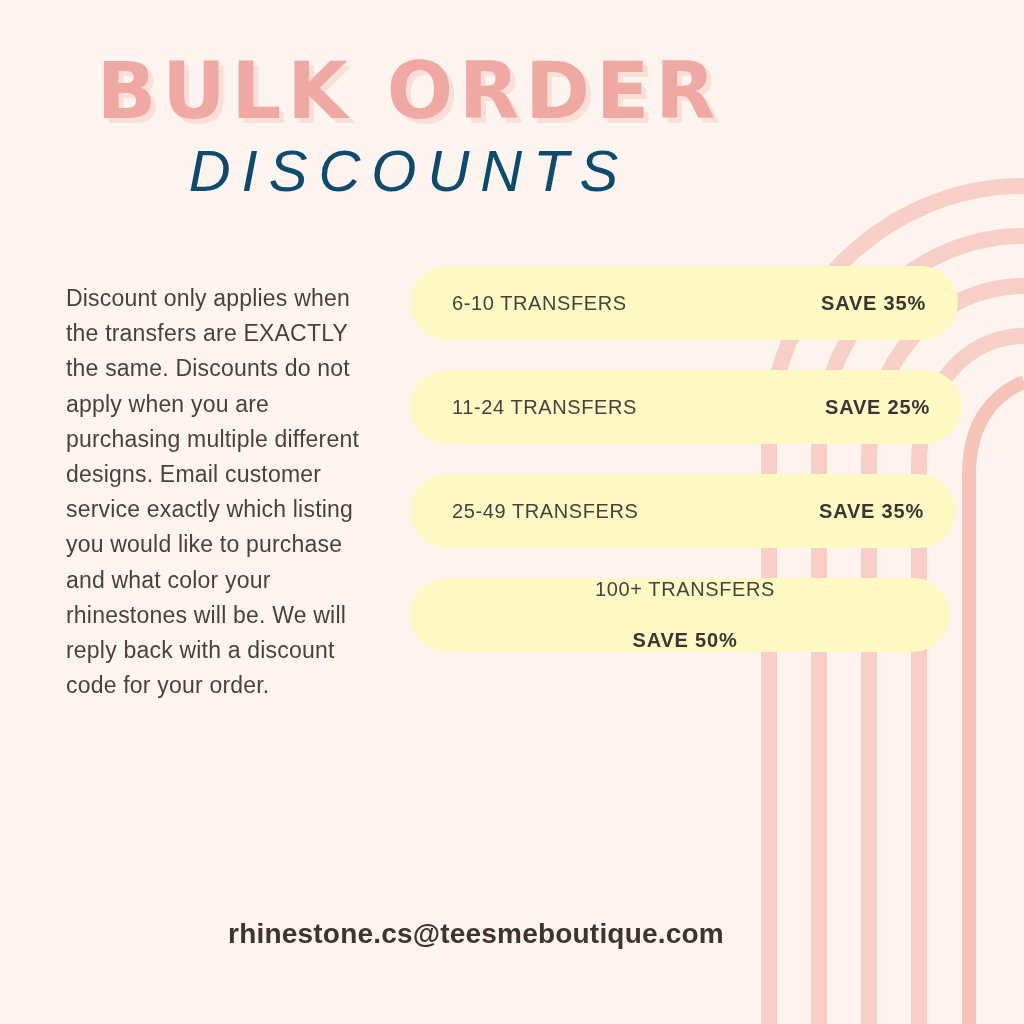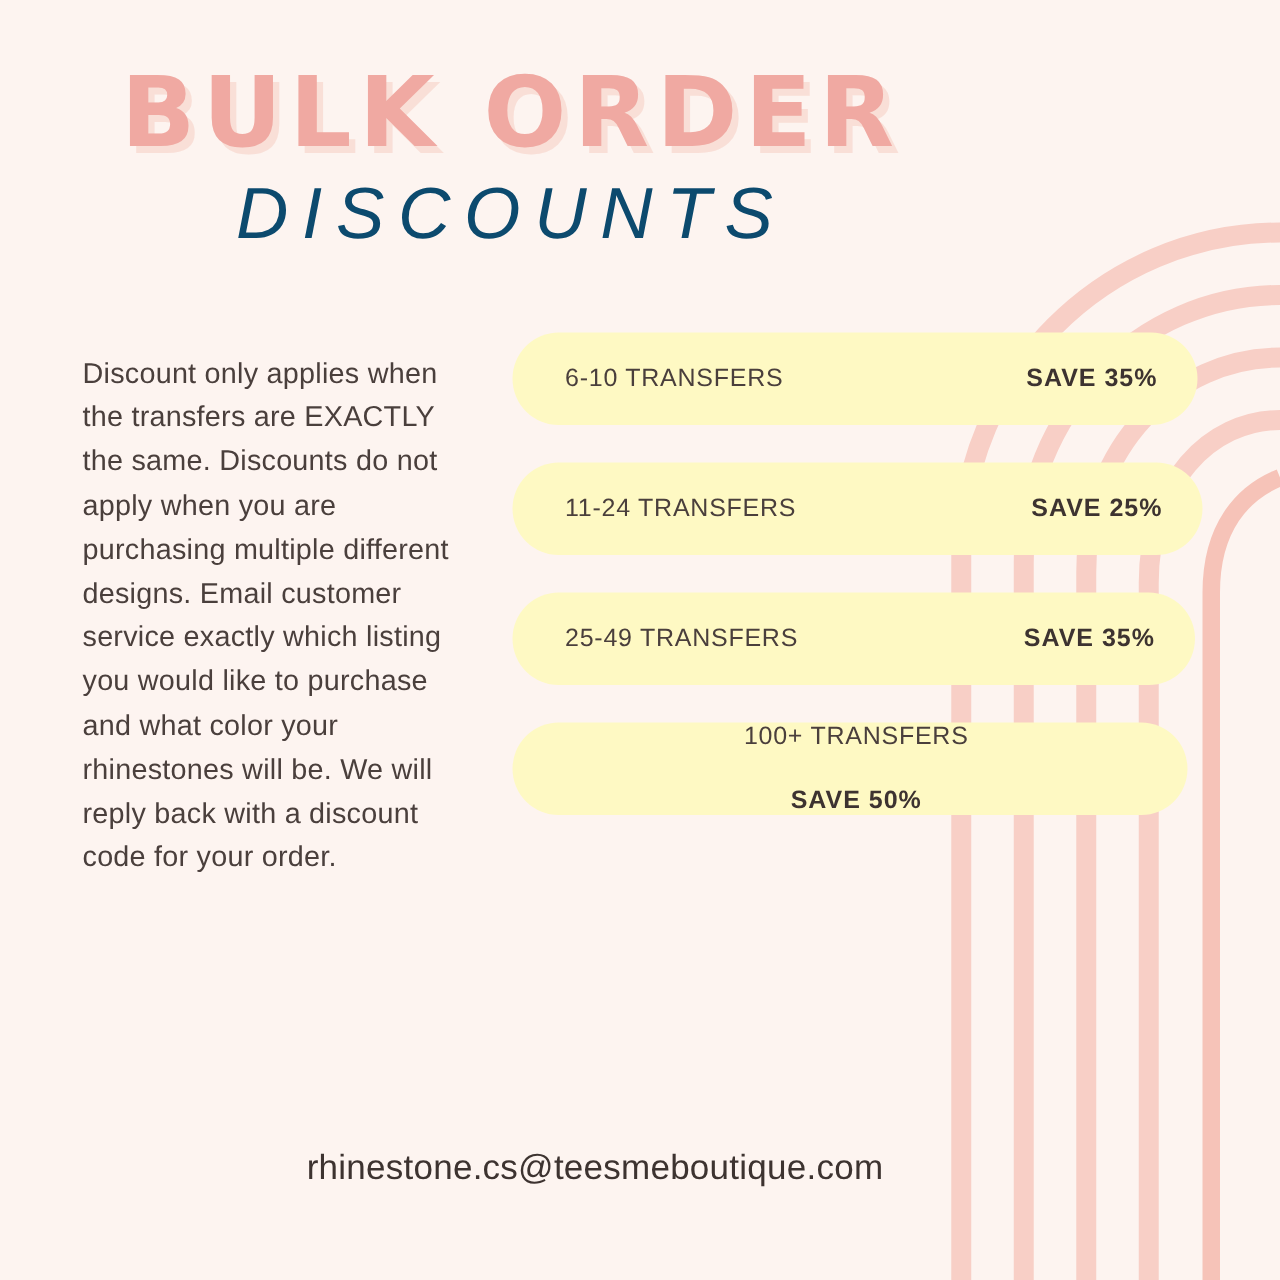--- a/index.html
+++ b/index.html
@@ -124,20 +124,21 @@
     position: absolute;
     left: 0;
     top: 918px;
     width: 952px;
     text-align: center;
     font-family: "Liberation Sans", sans-serif;
     font-size: 28px;
     color: #3d3330;
     letter-spacing: 0.2px;
     z-index: 5;
+    font-weight: bold;
   }
 </style>
 </head>
 <body>
 
 <div class="page">
 
   <div class="stripes">
     <svg width="470" height="900" viewBox="0 0 470 900" xmlns="http://www.w3.org/2000/svg">
       <g fill="none" stroke="#f8cfc6" stroke-width="16">

